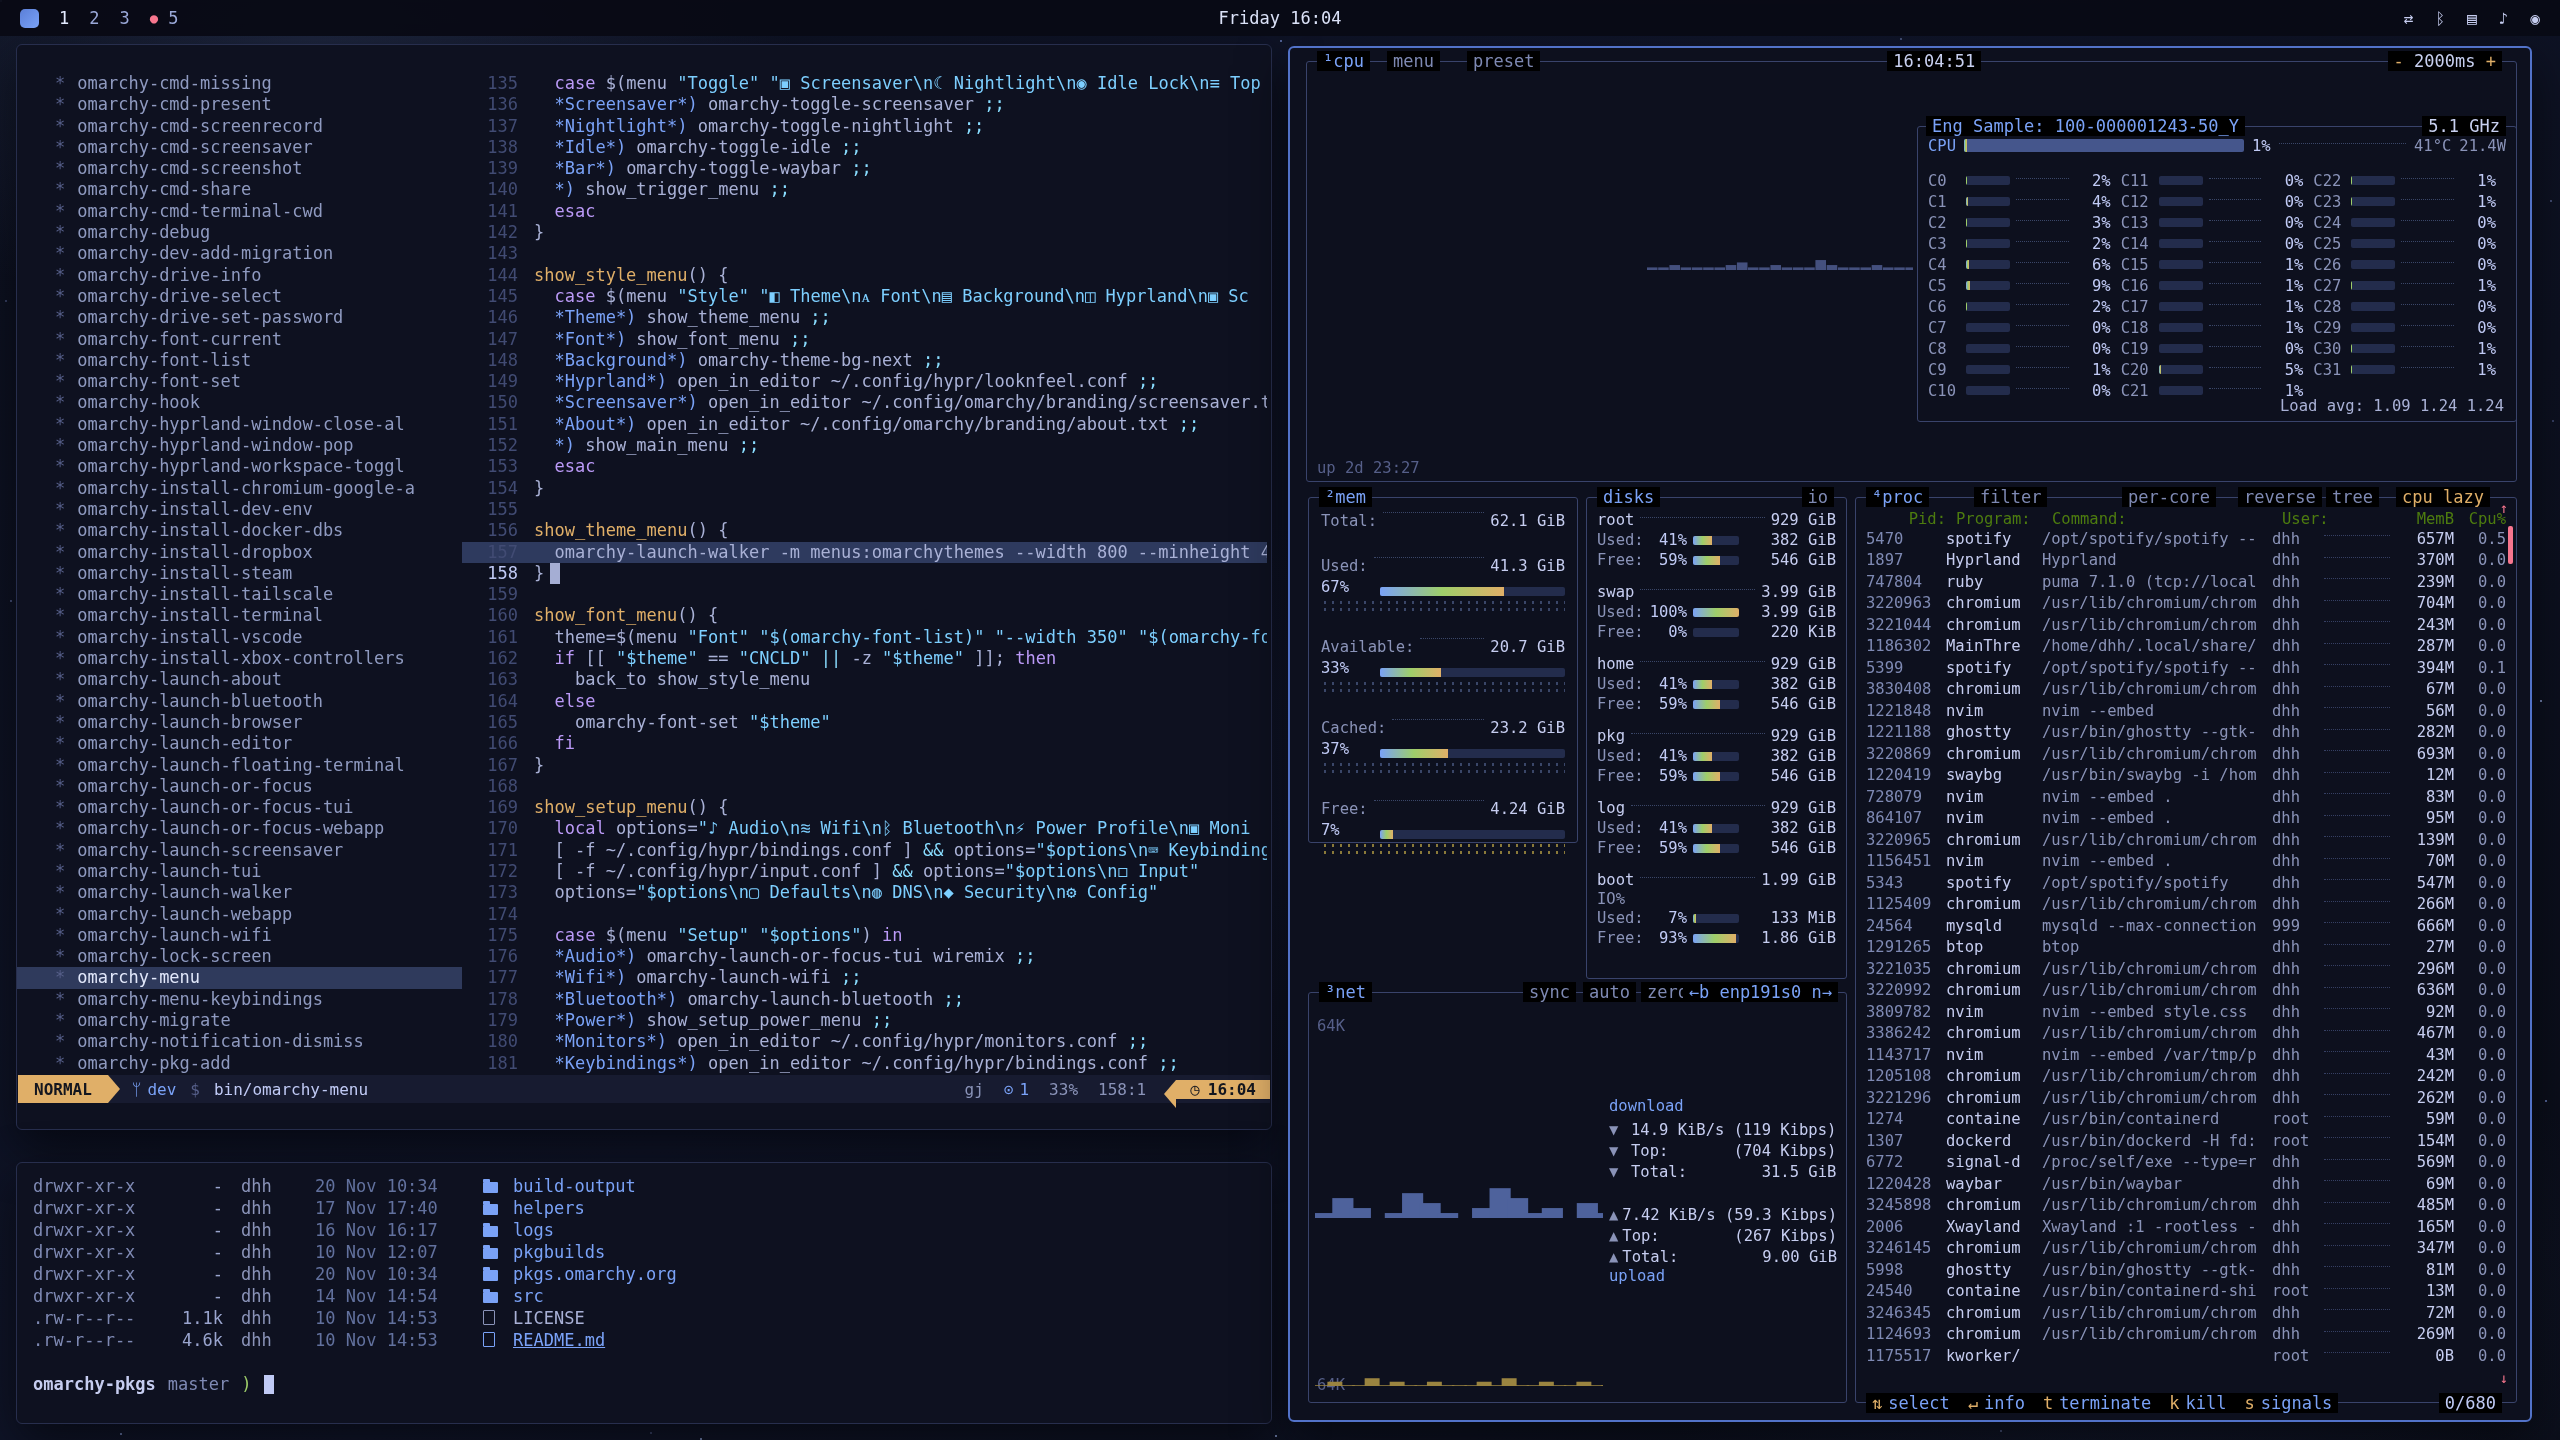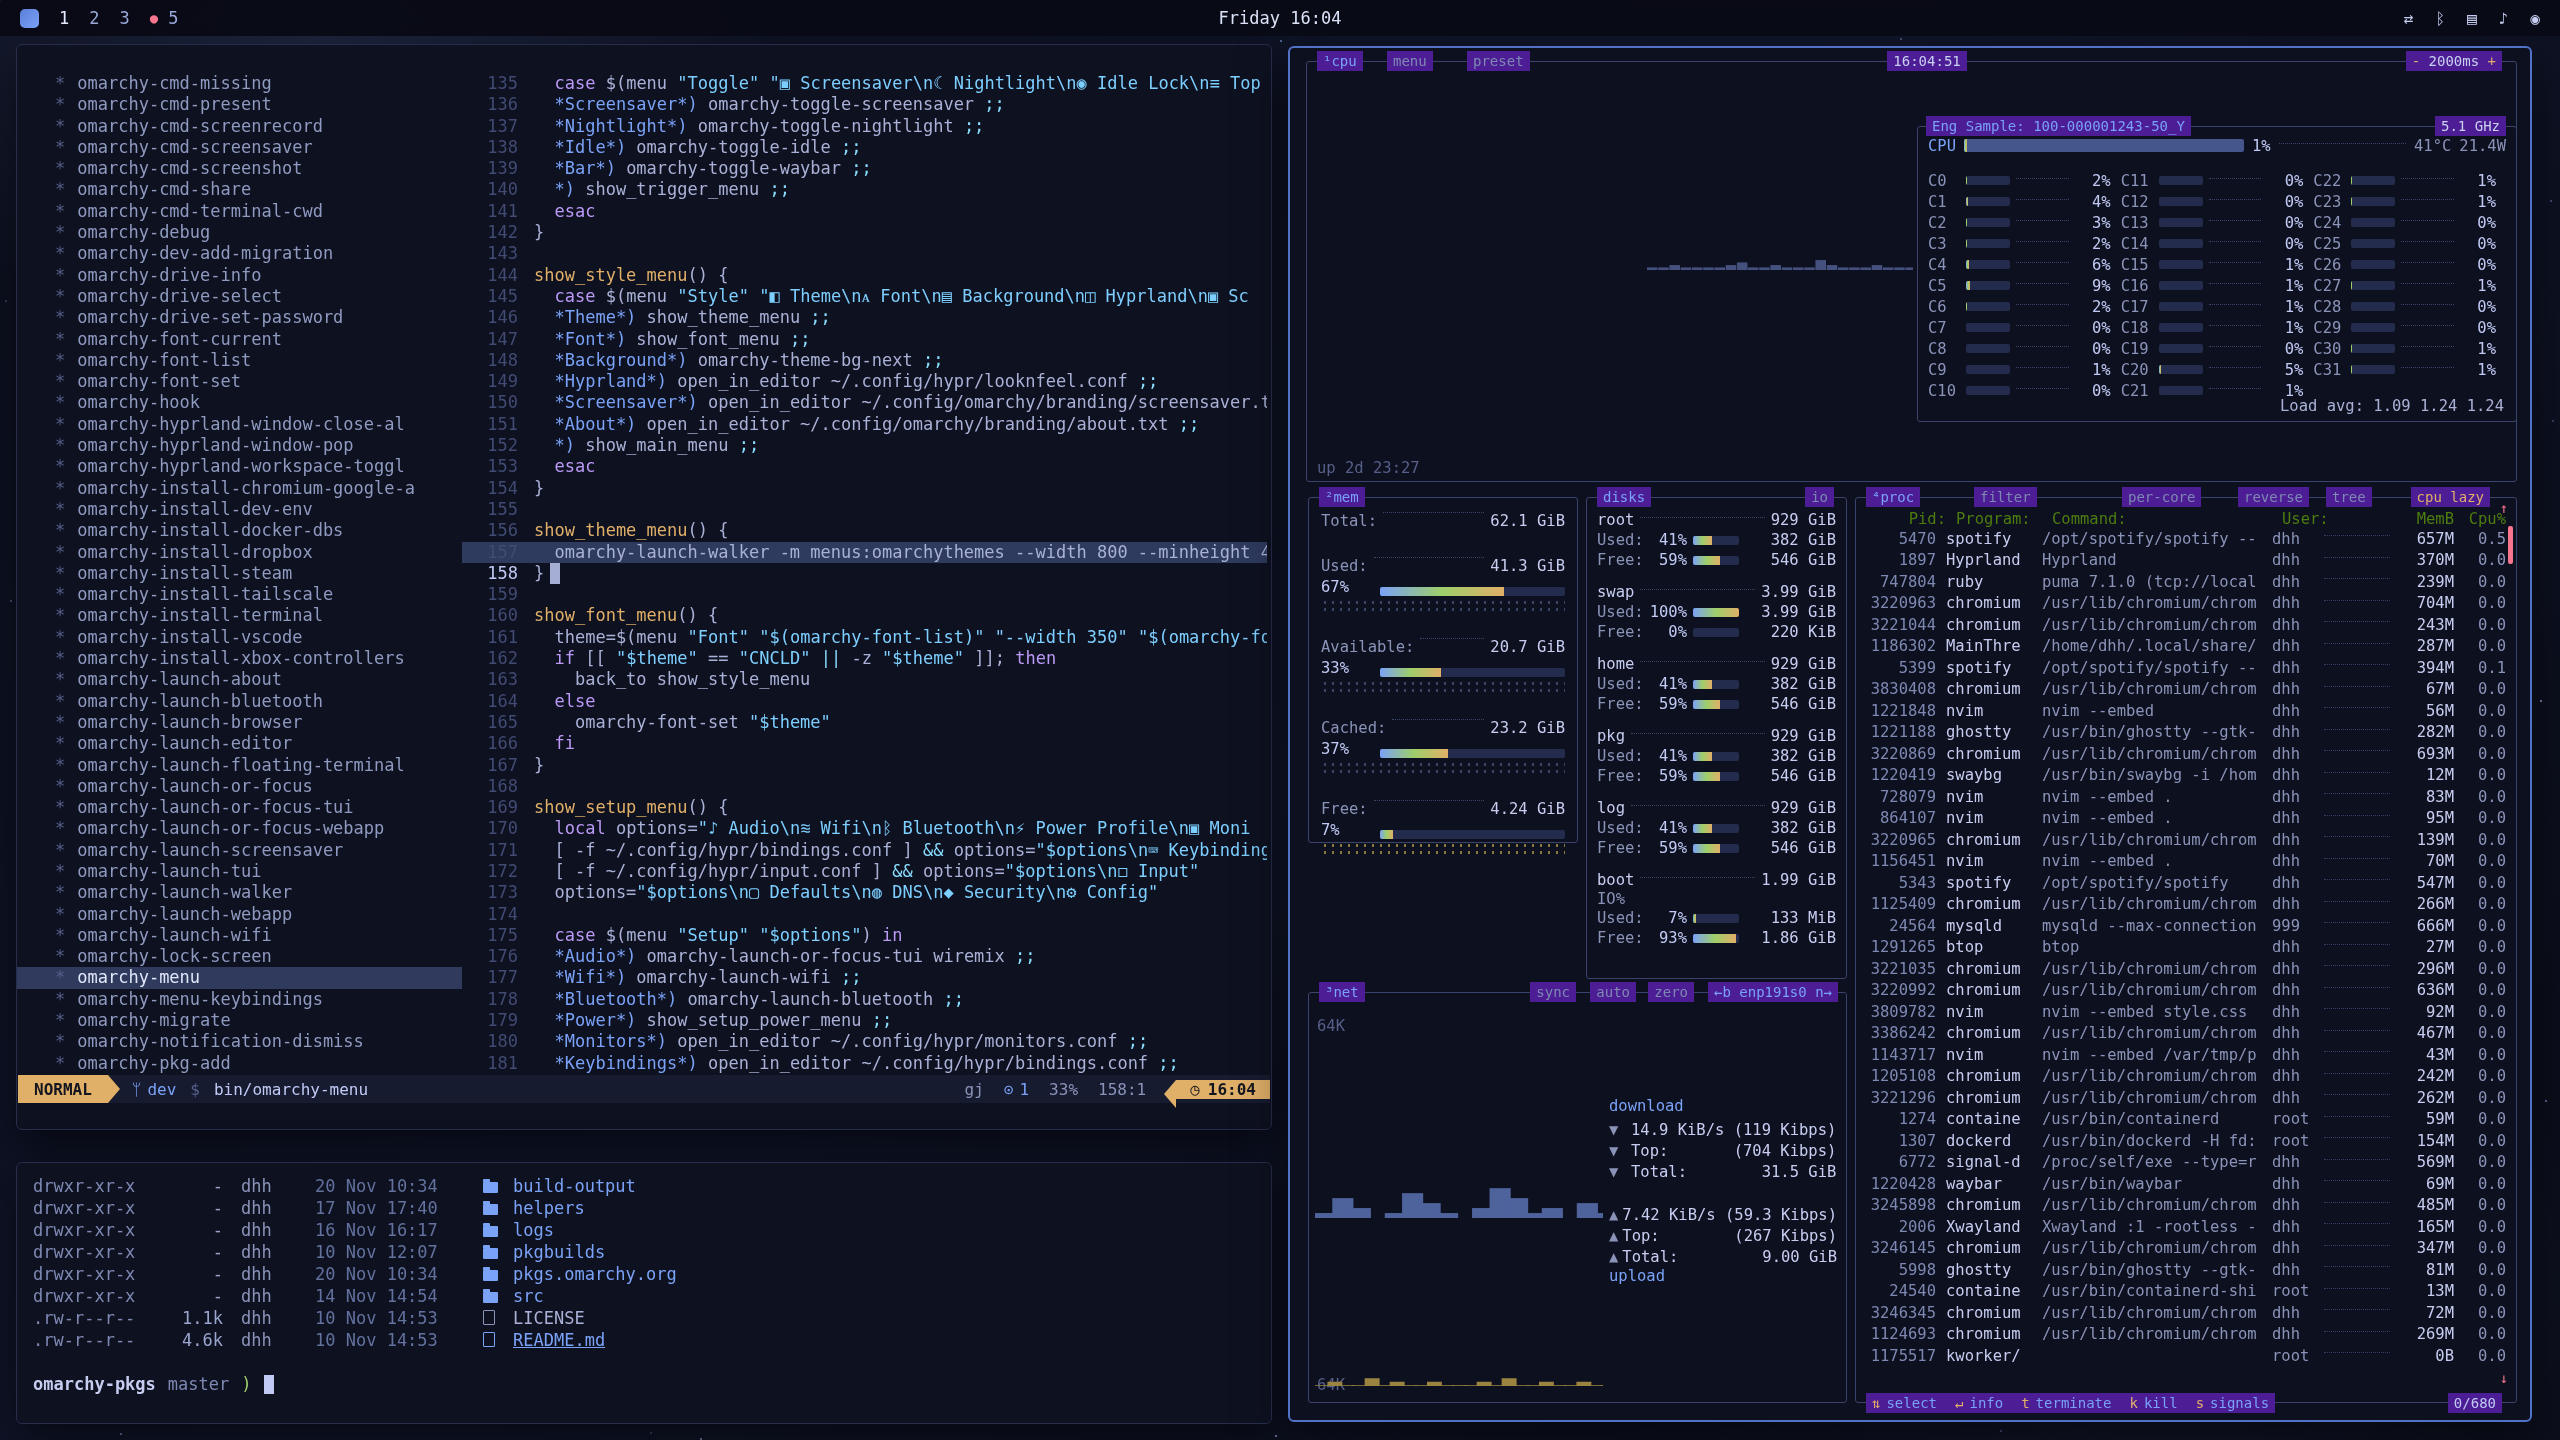--- a/index.html
+++ b/index.html
@@ -80,21 +80,21 @@
   .term-row:nth-child(-n+6) .t-name{color:#7aa2f7}
   .term-row:nth-child(8) .t-name{color:#7aa2f7;text-decoration:underline}
   .prompt-row{margin-top:22px;display:flex;gap:12px;align-items:center}
   .p-dir{color:#c6cdf0;font-weight:bold}
   .p-branch{color:#7e89b3}
   .p-sym{color:#9ece6a}
   .blk-cursor{display:inline-block;width:10px;height:19px;background:#c0caf5}
   
   .btop-window{left:1288px;top:46px;width:1244px;height:1376px;border:2px solid #5272c8;background:#0d101e;font-size:15.5px}
   .panel{position:absolute;border:1px solid #39436b;border-radius:3px;box-sizing:border-box}
-  .tag{position:absolute;top:-11px;background:#4c1d95;padding:0 6px;font-size:14px;color:#7aa2f7;white-space:nowrap;line-height:20px}
+  .tag{position:absolute;top:-11px;background:#000000;padding:0 6px;font-size:17px;color:#7aa2f7;white-space:nowrap;line-height:20px}
   .tag.dim{color:#7e89b3}
   .tag.btm{top:auto;bottom:-11px}
   .p-cpu{left:16px;top:13px;width:1211px;height:421px}
   .cpu-box{position:absolute;left:610px;top:64px;width:600px;height:296px;border:1px solid #39436b;border-radius:3px;padding:8px 10px 4px;box-sizing:border-box}
   .cpu-row{display:flex;align-items:center;height:21px;gap:8px}
   .cpu-lbl{color:#7aa2f7}
   .cpu-meter{flex:0 0 280px;height:13px;background:#45568c;border-radius:2px;overflow:hidden}
   .cpu-meter .fill,.core-fill,.m-fill{display:block;height:100%;background:linear-gradient(90deg,#7aa2f7,#9ece6a,#e0af68)}
   .cpu-dots{flex:1;border-bottom:1px dotted #3a4668;margin-bottom:5px}
   .cpu-temp,.cpu-watts{color:#8a93b8}
@@ -151,21 +151,21 @@
   .net-arrow{color:#8a93b8;width:22px}
   .net-text{color:#c6cdf0}
   .net-gap{height:22px}
   .p-proc{left:565px;top:449px;width:662px;height:906px;padding:6px 0 0;box-sizing:border-box}
   .proc-head{display:flex;align-items:flex-end;height:24px;padding:0 10px;color:#4d7c0f;white-space:pre}
   .ph-pid{width:80px;text-align:right;padding-right:10px}
   .ph-prog{width:96px}.ph-cmd{width:230px}.ph-user{width:52px}
   .ph-flex{flex:1}.ph-mem{width:56px;text-align:right}.ph-cpu{width:52px;text-align:right}
   .proc-rows{overflow:hidden;height:842px}
   .pr{display:flex;align-items:center;height:21.5px;padding:0 10px;white-space:pre;overflow:hidden}
-  .pr-pid{width:80px;flex:0 0 80px;text-align:right;color:#7e89b3;padding-right:10px;box-sizing:border-box}
+  .pr-pid{width:80px;flex:0 0 80px;text-align:left;color:#7e89b3;padding-right:10px;box-sizing:border-box}
   .pr-prog{width:96px;flex:0 0 96px;color:#c6cdf0;overflow:hidden}
   .pr-cmd{width:230px;flex:0 0 230px;color:#8a93b8;overflow:hidden}
   .pr-user{width:52px;flex:0 0 52px;color:#8a93b8}
   .pr-dots{flex:1;border-bottom:1px dotted #353f63;margin:0 8px 6px 0}
   .pr-mem{width:56px;flex:0 0 56px;text-align:right;color:#c6cdf0}
   .pr-cpu{width:52px;flex:0 0 52px;text-align:right;color:#8a93b8}
   .proc-scroll{position:absolute;right:3px;top:28px;width:5px;height:38px;background:#f7768e;border-radius:2px}
   .proc-arrow{position:absolute;right:8px;color:#f7768e;font-size:14px}
   .proc-arrow.up{top:2px}.proc-arrow.down{bottom:16px}
   .proc-footer{display:flex;gap:18px;align-items:center}

